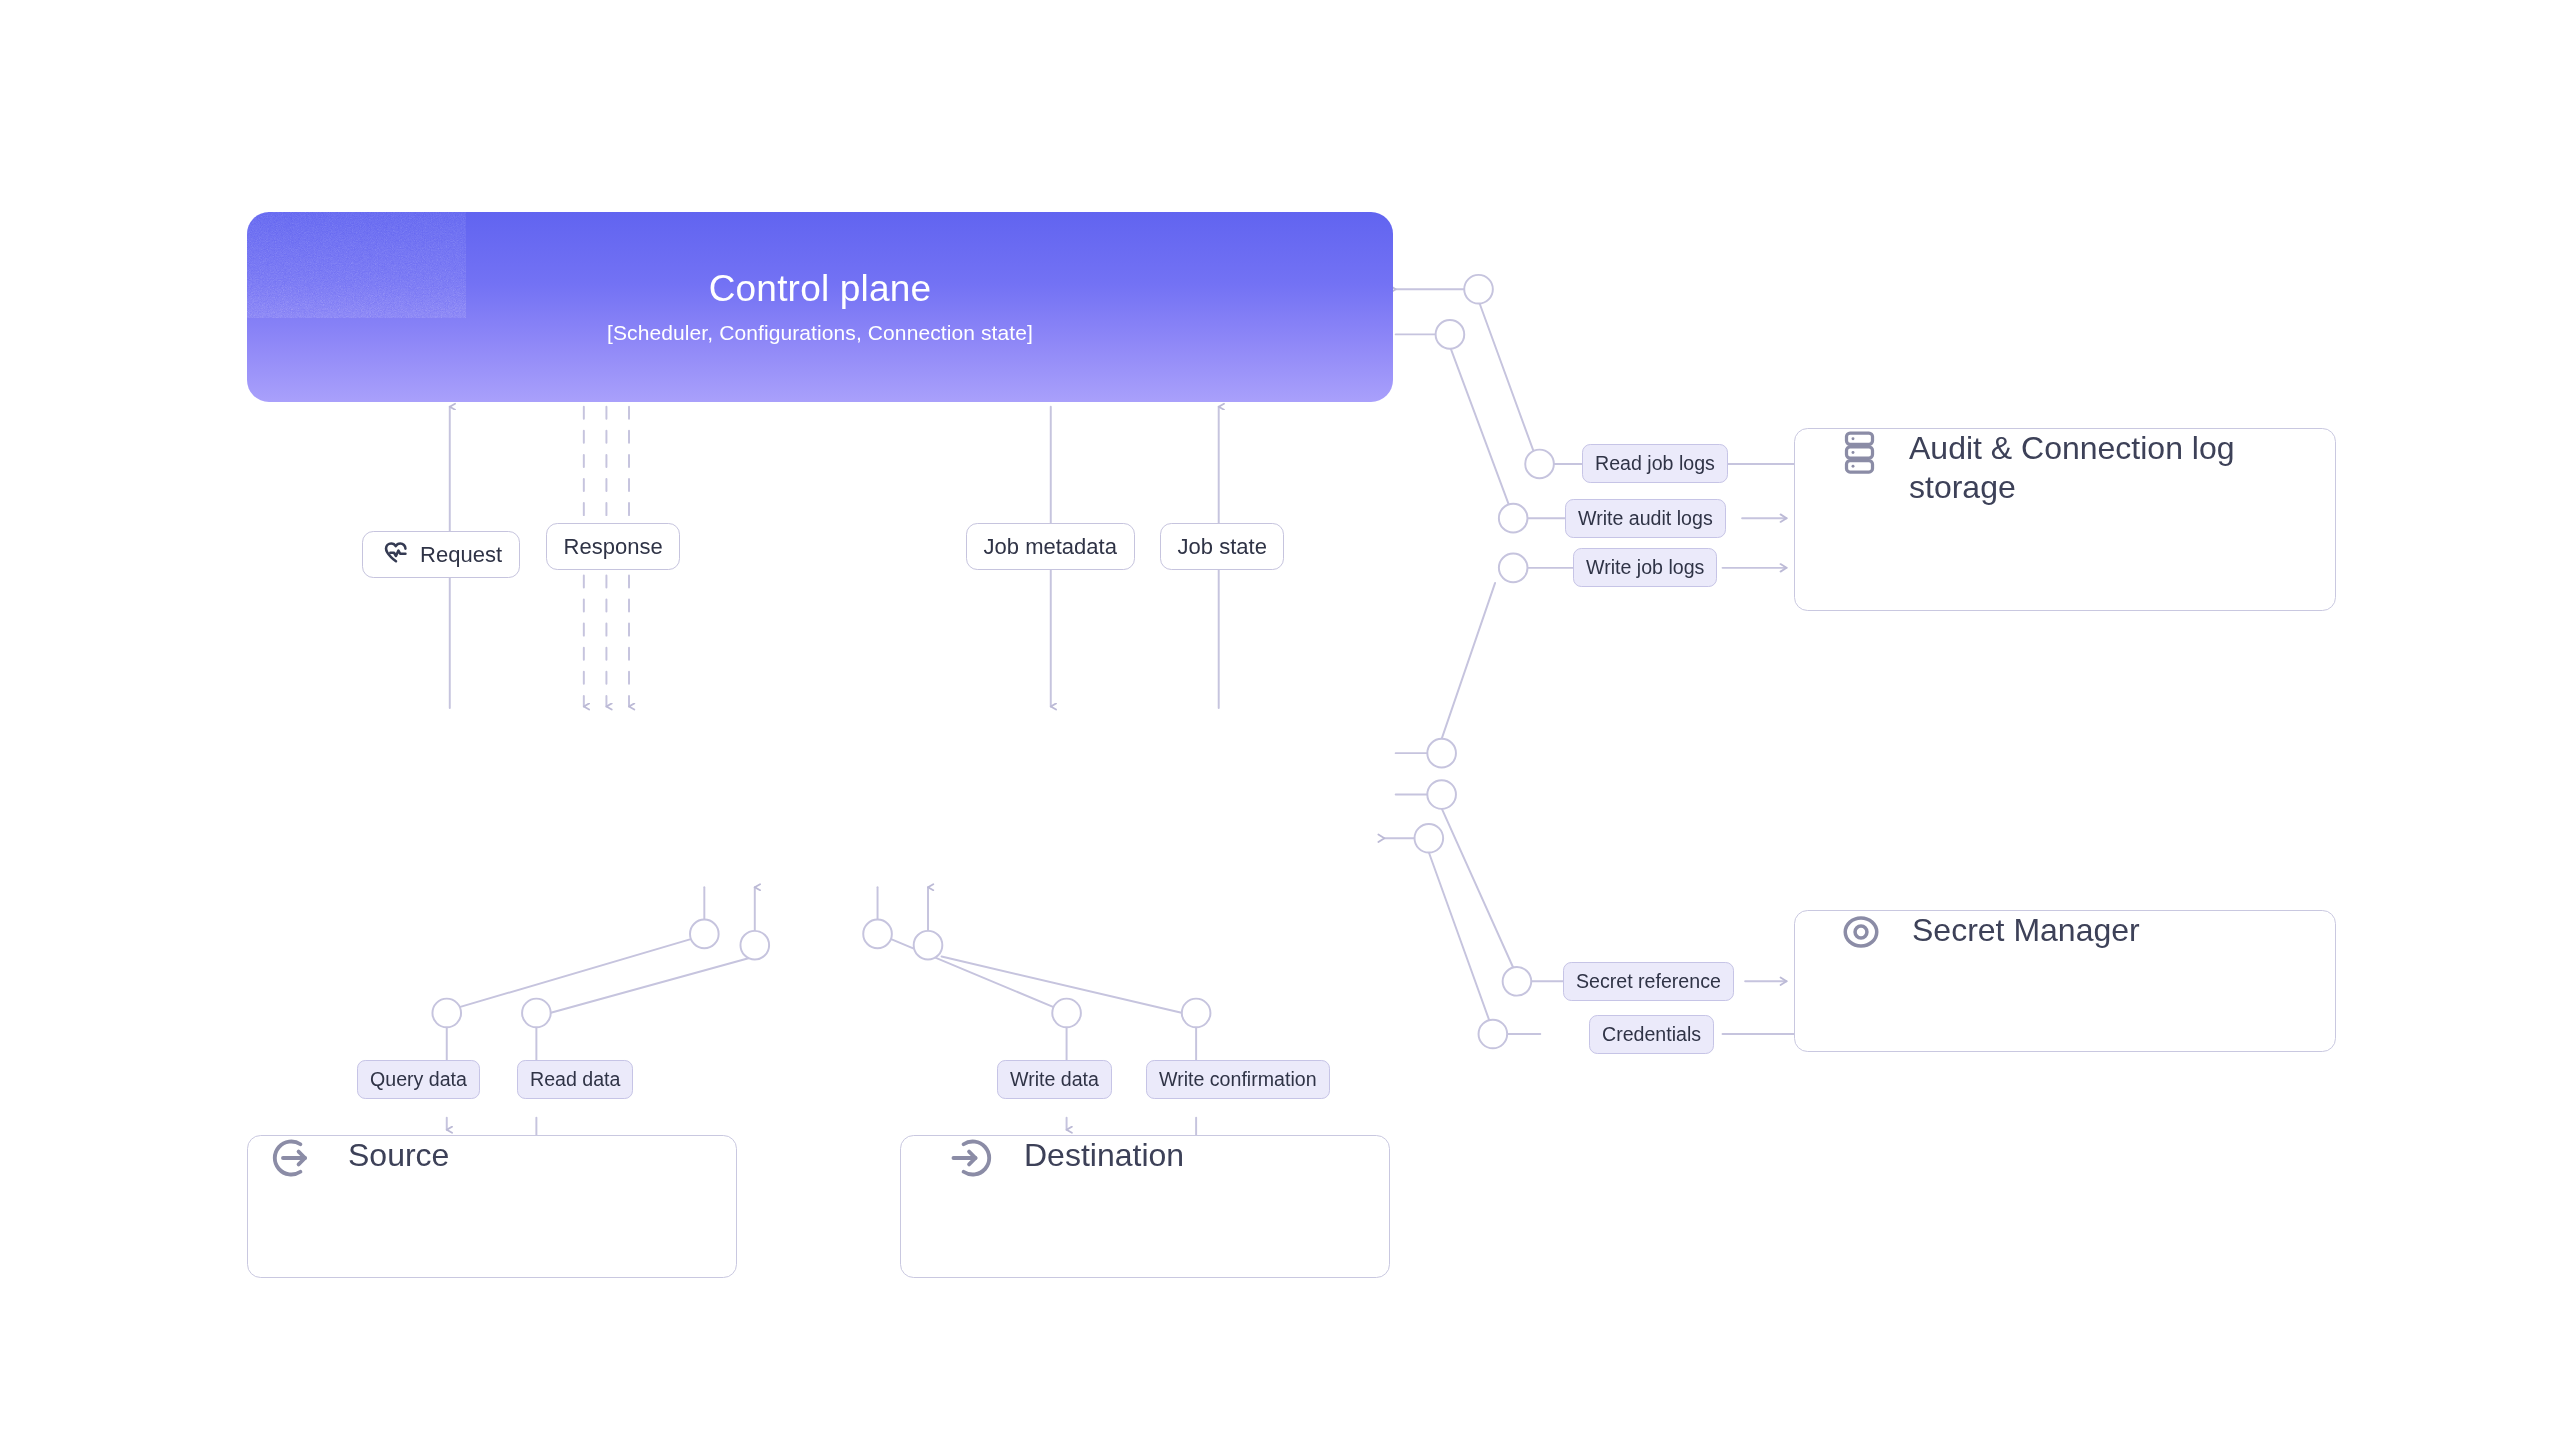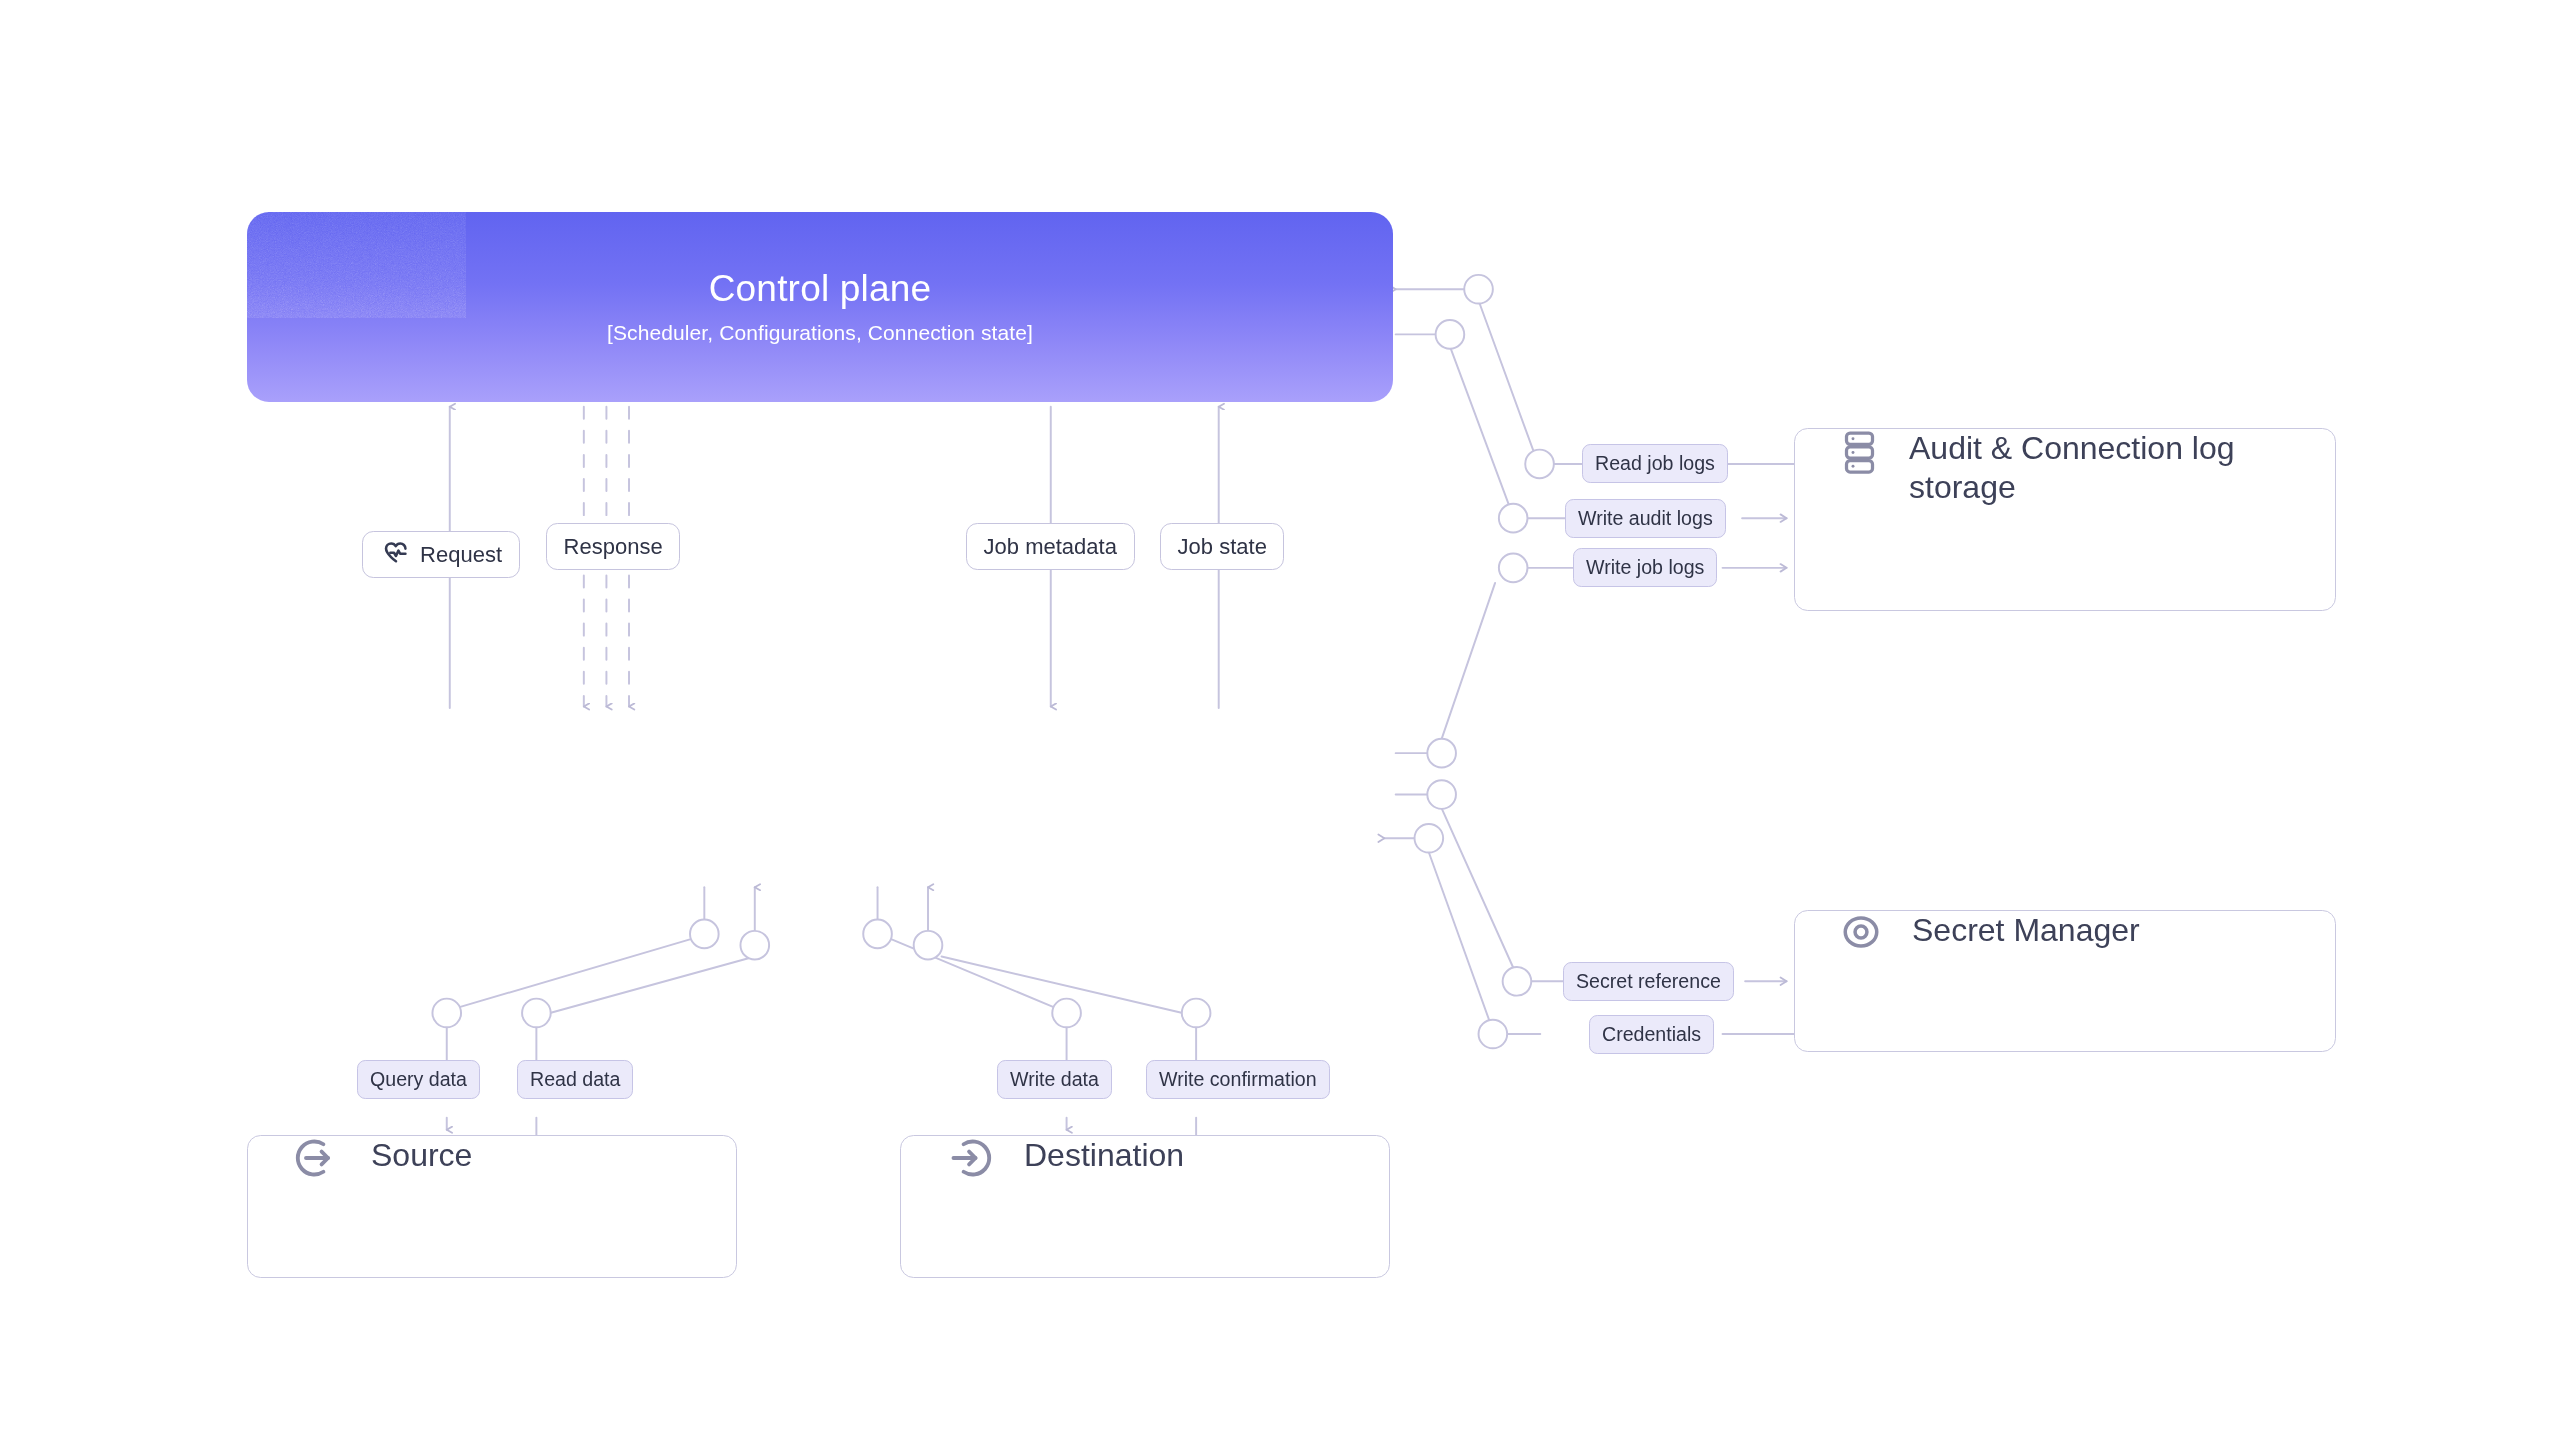--- a/index.html
+++ b/index.html
@@ -131,21 +131,21 @@
     width: 542px;
     height: 142px;
     padding-left: 45px;
     gap: 30px;
   }
   .source-box {
     left: 247px;
     top: 1135px;
     width: 490px;
     height: 143px;
-    padding-left: 47px;
+    padding-left: 24px;
     gap: 32px;
   }
   .dest-box {
     left: 900px;
     top: 1135px;
     width: 490px;
     height: 143px;
     padding-left: 47px;
     gap: 32px;
   }

